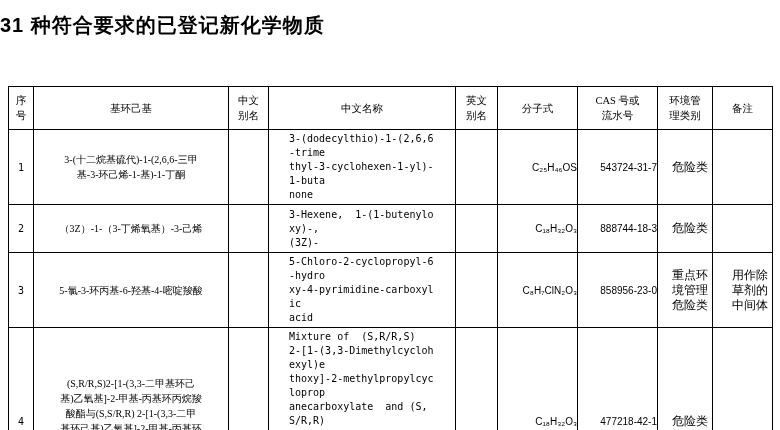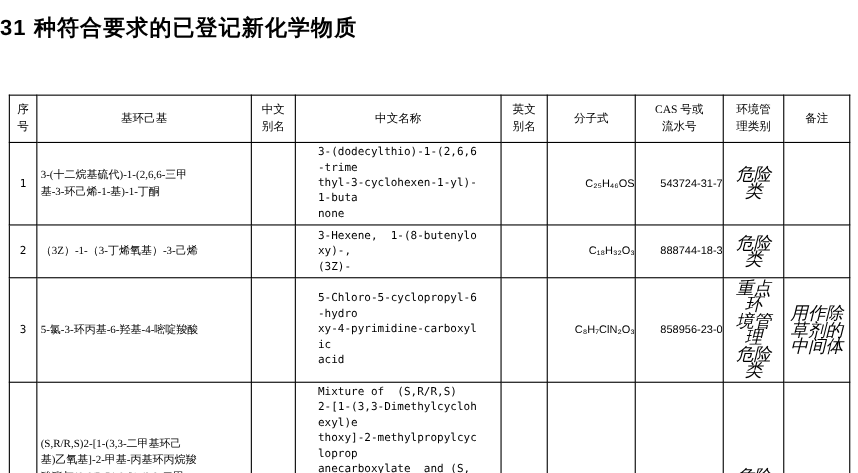--- a/index.html
+++ b/index.html
@@ -32,41 +32,40 @@
   table.substances th {
     font-weight: normal;
     text-align: center;
     font-size: 10.5px;
     line-height: 15px;
     white-space: pre-wrap;
     font-family: "Liberation Serif", "DejaVu Serif", serif;
   }
   td.c-no { text-align: center; font-size: 10px; font-family: "DejaVu Sans Mono", monospace; }
   td.c-cn {
-    text-align: left; padding: 2px 3px;
+    text-align: center; padding: 2px 3px;
     font-size: 10px; line-height: 15px;
     white-space: pre-wrap; word-break: break-all;
   }
   td.c-en {
     text-align: left; padding: 2px 20px;
     font-size: 10px; line-height: 14px;
     font-family: "DejaVu Sans Mono", monospace;
     white-space: pre-wrap; word-break: break-all;
   }
   td.c-formula, td.c-cas {
     text-align: right;
     font-size: 10px;
     font-family: Liberation Sans, sans-serif;
     white-space: pre-wrap;
   }
   td.c-mgmt, td.c-note {
-    text-align: center; padding: 2px 4px;
-    font-size: 16px; line-height: 15px;
+    text-align: right; padding: 2px 4px;
+    font-size: 12px; line-height: 15px;
     white-space: pre-wrap;
-    font-style: italic;
   }
   tr.h-row  { height: 43px; }
   tr.r-1    { height: 60px; }
   tr.r-2    { height: 48px; }
   tr.r-3    { height: 68px; }
   tr.r-4    { height: 113px; }
 </style>
 </head>
 <body>
 
@@ -116,33 +115,33 @@
         <td class="c-en"></td>
         <td class="c-formula">C₂₅H₄₆OS</td>
         <td class="c-cas">543724-31-7</td>
         <td class="c-mgmt">危险类</td>
         <td class="c-note"></td>
       </tr>
       <tr class="r-2">
         <td class="c-no">2</td>
         <td class="c-cn">（3Z）-1-（3-丁烯氧基）-3-己烯</td>
         <td class="c-cn"></td>
-        <td class="c-en">3-Hexene,  1-(8-butenyloxy)-,
+        <td class="c-en">3-Hexene,  1-(1-butenyloxy)-,
 (3Z)-</td>
         <td class="c-en"></td>
         <td class="c-formula">C₁₈H₃₂O₃</td>
         <td class="c-cas">888744-18-3</td>
         <td class="c-mgmt">危险类</td>
         <td class="c-note"></td>
       </tr>
       <tr class="r-3">
         <td class="c-no">3</td>
         <td class="c-cn">5-氯-3-环丙基-6-羟基-4-嘧啶羧酸</td>
         <td class="c-cn"></td>
-        <td class="c-en">5-Chloro-5-cyclopropyl-6-hydro
+        <td class="c-en">5-Chloro-2-cyclopropyl-6-hydro
 xy-4-pyrimidine-carboxylic
 acid</td>
         <td class="c-en"></td>
         <td class="c-formula">C₈H₇ClN₂O₃</td>
         <td class="c-cas">858956-23-0</td>
         <td class="c-mgmt">重点环
 境管理
 危险类</td>
         <td class="c-note">用作除
 草剂的

